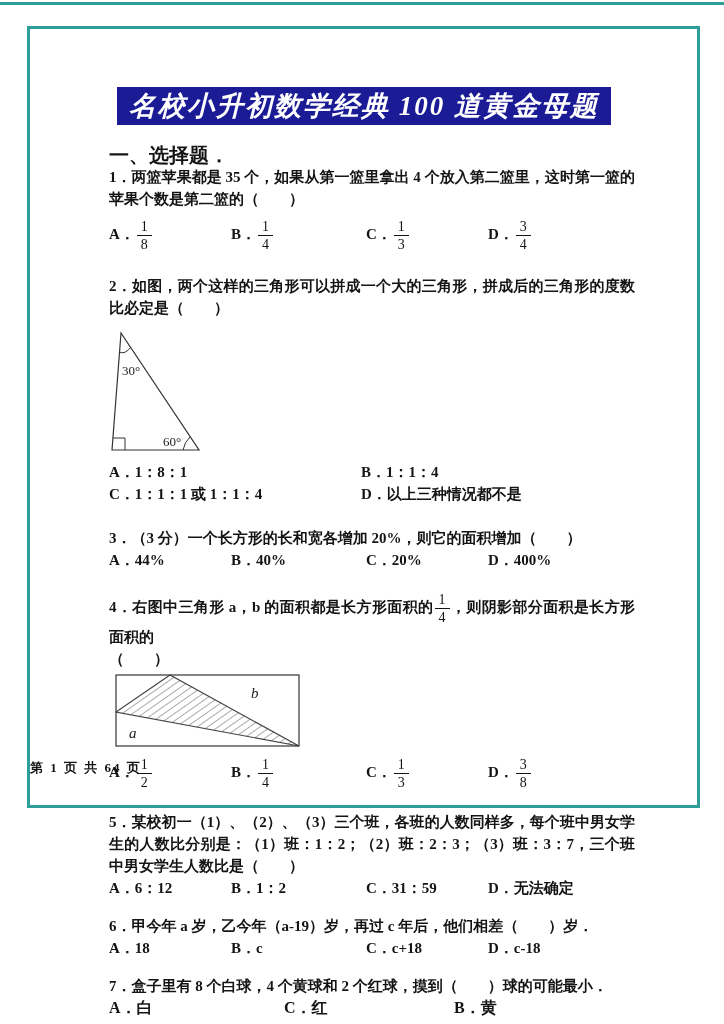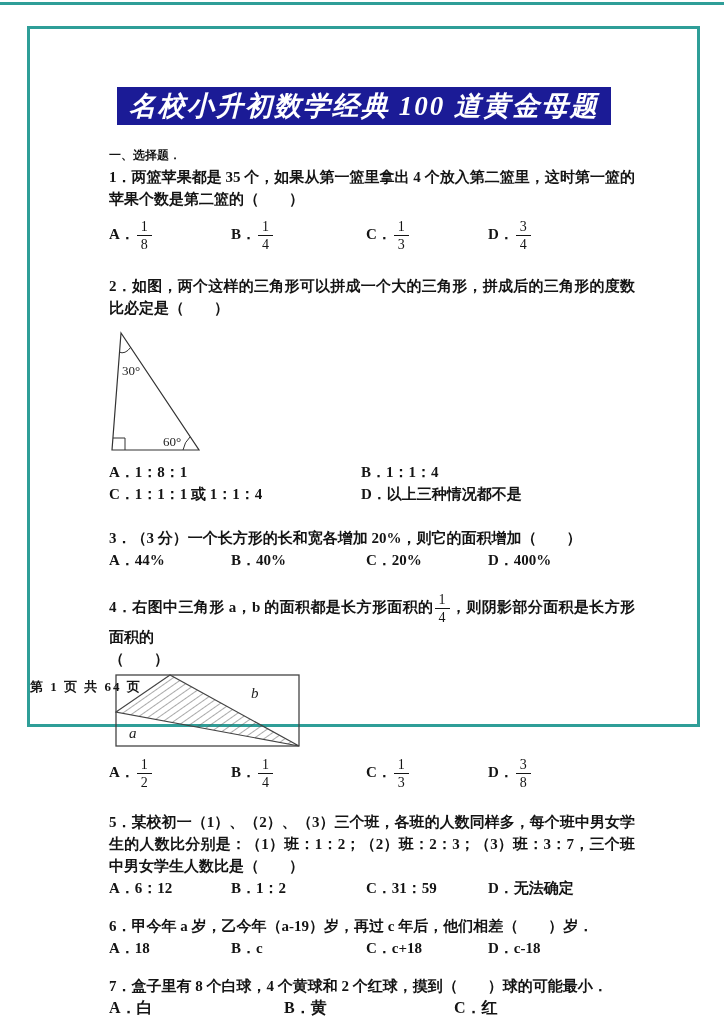--- a/index.html
+++ b/index.html
@@ -8,40 +8,40 @@
     position: relative;
     font-family: "Liberation Serif", "DejaVu Serif", serif;
     color: #141414;
     overflow: hidden;
   }
   .top-line {
     position: absolute; top: 2px; left: 0; width: 724px; height: 3px;
     background: #2f9e98;
   }
   .frame {
-    position: absolute; left: 27px; top: 26px; width: 673px; height: 701px;
+    position: absolute; left: 27px; top: 26px; width: 673px; height: 782px;
     border: 3px solid #2f9e98;
     background: #ffffff;
   }
   .content {
     position: absolute; left: 79px; top: 58px; right: 62px;
   }
   .title-bar {
     width: 494px; height: 38px; margin-left: 8px;
     background: #1b1b96;
     color: #ffffff;
     font-size: 27px; font-weight: bold; font-style: italic;
     letter-spacing: 2px;
     text-align: center; line-height: 38px;
     font-family: "Liberation Serif", serif;
     white-space: nowrap;
   }
   .section-heading {
     margin-top: 19px;
-    font-size: 12px; font-weight: bold; line-height: 22px;
+    font-size: 20px; font-weight: bold; line-height: 22px;
   }
   .stem {
     font-size: 15px; font-weight: bold; line-height: 22px;
     text-align: justify;
   }
   .q { margin-top: 0; }
   .opts {
     display: grid; grid-template-columns: 122px 135px 122px auto;
     font-size: 15px; font-weight: bold; line-height: 22px;
   }
@@ -196,21 +196,21 @@
         <div class="opt"><span class="opt-label">B．</span><span>c</span></div>
         <div class="opt"><span class="opt-label">C．</span><span>c+18</span></div>
         <div class="opt"><span class="opt-label">D．</span><span>c-18</span></div>
       </div>
     </div>
 
     <div class="q mt16">
       <div class="stem">7．盒子里有 8 个白球，4 个黄球和 2 个红球，摸到（　　）球的可能最小．</div>
       <div class="opts-3col">
         <div class="opt"><span class="opt-label">A．</span><span>白</span></div>
+        <div class="opt"><span class="opt-label">C．</span><span>红</span></div>
         <div class="opt"><span class="opt-label">B．</span><span>黄</span></div>
-        <div class="opt"><span class="opt-label">C．</span><span>红</span></div>
       </div>
     </div>
 
   </div>
 
   <div class="footer">第 1 页 共 64 页</div>
 </div>
 
 </body></html>

